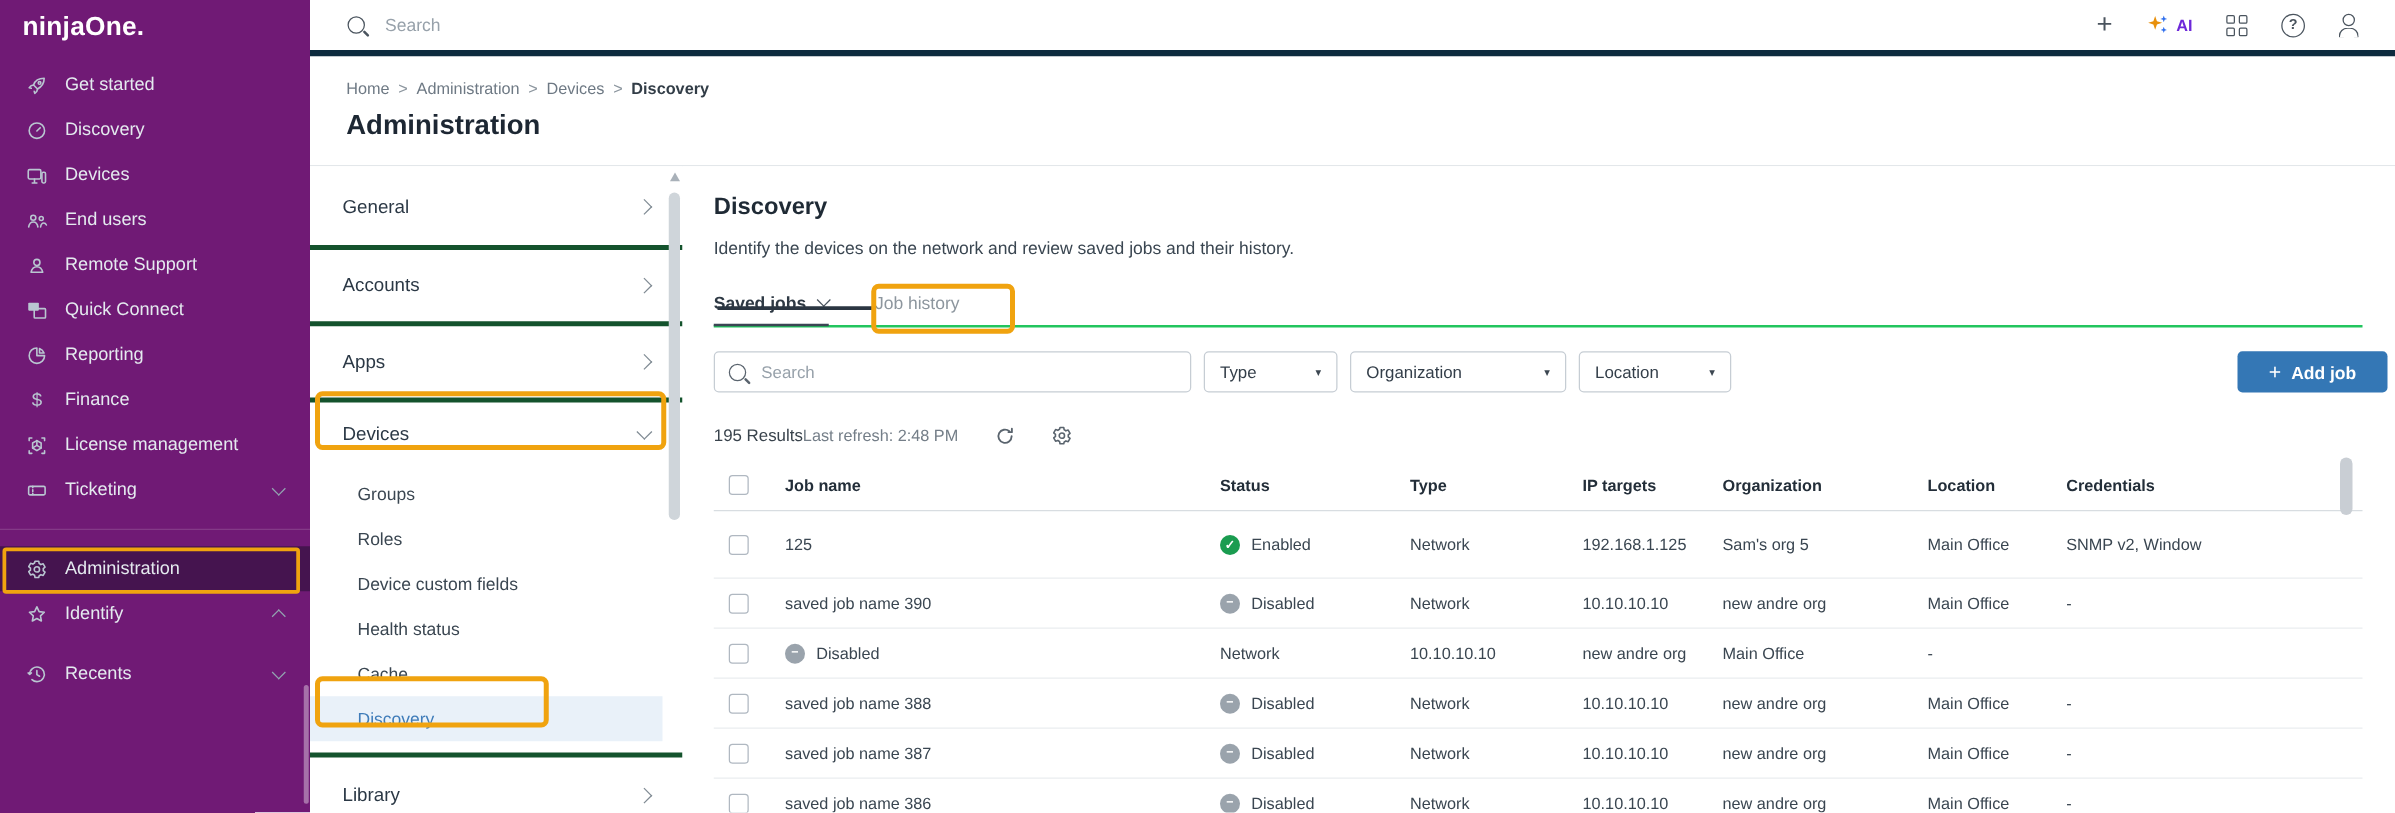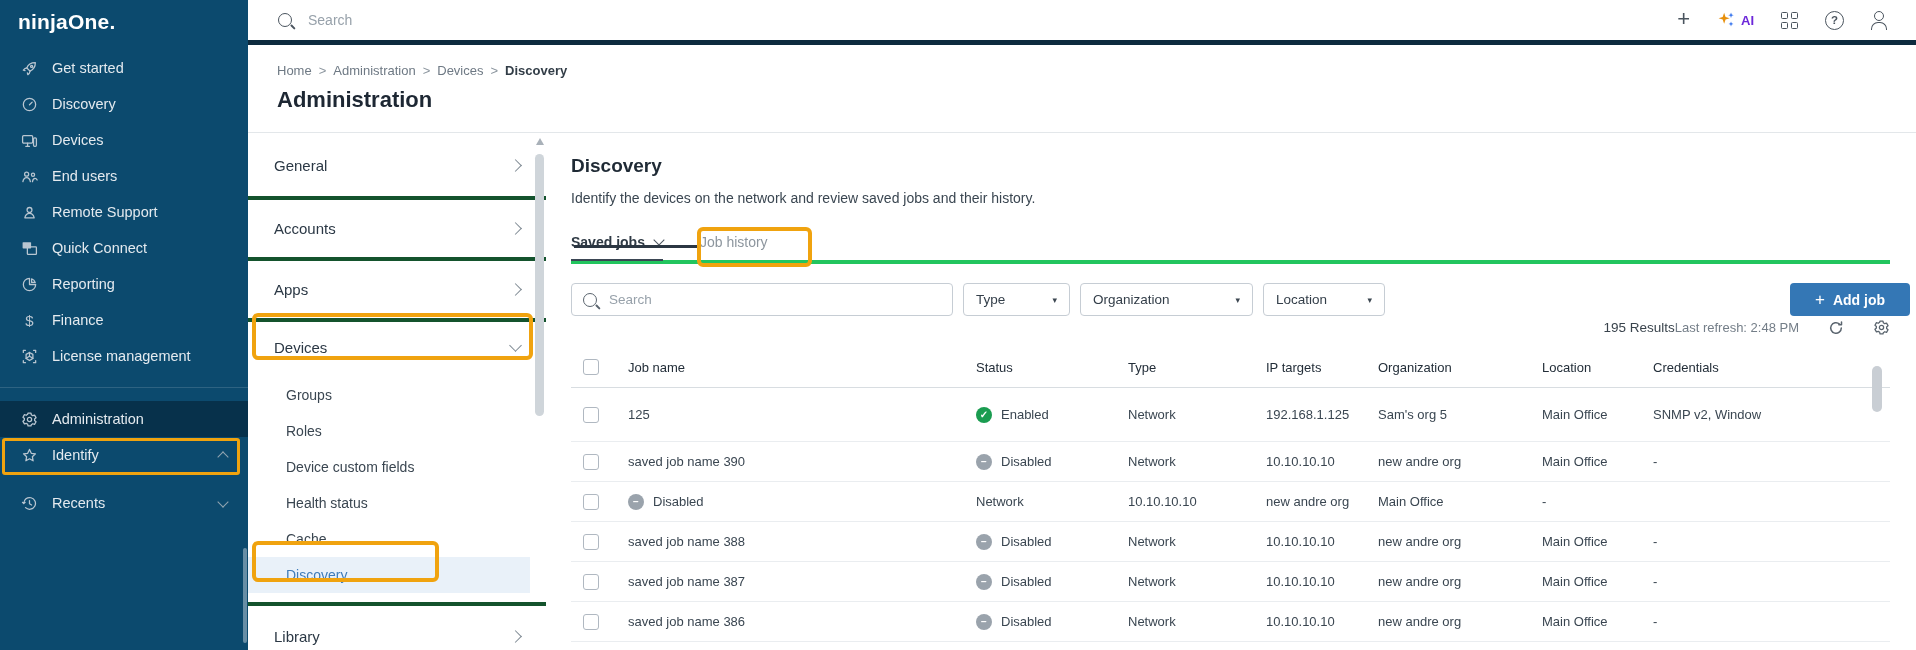--- a/index.html
+++ b/index.html
@@ -1,19 +1,19 @@
 <!DOCTYPE html>
 <html><head>
 <meta charset="utf-8">
 <style>
   html,body{margin:0;padding:0}
   body{width:1916px;height:650px;position:relative;overflow:hidden;background:#fff;
        font-family:"Liberation Sans",sans-serif;-webkit-font-smoothing:antialiased}
   
-  .sidebar{position:absolute;left:0;top:0;width:248px;height:650px;background:#0c4a6e;color:#dbe3ea;z-index:5}
+  .sidebar{position:absolute;left:0;top:0;width:248px;height:650px;background:#701a75;color:#dbe3ea;z-index:5}
   .logo{padding:10px 0 0 18px;font-size:21px;font-weight:700;color:#fff;letter-spacing:.2px}
   .nav{margin-top:16px}
   .side-item{height:36px;display:flex;align-items:center;padding:0 20px;position:relative;cursor:pointer}
   .side-item:last-child{margin-top:12px}
   .side-item .ic{width:19px;display:flex;justify-content:center;color:#b9c6d1}
   .side-item .txt-ic{font-size:15px;color:#b9c6d1;line-height:1}
   .side-item .lbl{margin-left:13px;font-size:14.5px;color:#e4eaef}
   .side-item.active{background:rgba(0,10,18,.38)}
   .sch{position:absolute;right:21px;width:7px;height:7px;border-right:1.6px solid #93a5b1;border-bottom:1.6px solid #93a5b1}
   .cv-down{transform:rotate(45deg);margin-top:-3px}
@@ -60,41 +60,41 @@
   .kid.sel{background:#E9F1F9;color:#3F7CB9;margin-right:16px}
   .cv{width:8px;height:8px;border-right:1.7px solid #7f8a93;border-bottom:1.7px solid #7f8a93;transform:rotate(-45deg);flex:none}
   .cv.down{transform:rotate(45deg);margin-top:-4px}
   .menu-scroll{position:absolute;left:534px;top:136px;width:11px;height:510px;z-index:6}
   .menu-arrow{width:0;height:0;border-left:4.5px solid transparent;border-right:4.5px solid transparent;border-bottom:7px solid #a9b1b9;margin:2px auto 9px}
   .menu-thumb{width:9px;height:262px;background:#cfd5da;border-radius:5px;margin:0 auto}
   
   .main{position:absolute;left:546px;top:133px;right:0;bottom:0;padding:0 26px 0 25px;box-sizing:border-box;background:#fff}
   .sec-head{margin-top:22px;font-size:19px;font-weight:700;color:#1f2a35}
   .sec-desc{margin-top:13px;font-size:14px;color:#3a4651}
-  .tabs{margin-top:18px;height:36px;border-bottom:4px solid #22c55e;display:flex;gap:37px}
+  .tabs{margin-top:18px;height:36px;border-bottom:2px solid #22c55e;display:flex;gap:37px}
   .tab{display:flex;align-items:center;gap:10px;font-size:14px;cursor:pointer}
   .tab.active{color:#2e3944;font-weight:600;border-bottom:2px solid #3b4654;margin-bottom:-1px}
   .tab.active .cv{width:7px;height:7px;border-color:#4a545e}
   .tab.inactive{color:#8d969e}
   .filters{margin-top:19px;display:flex;gap:10px;position:relative;height:33px}
   .search-box{width:382px;border:1px solid #c6cdd4;border-radius:4px;display:flex;align-items:center;padding:0 11px;gap:10px;color:#5a646e;box-sizing:border-box;background:#fff}
   .search-box input{border:none;outline:none;font-size:13.5px;flex:1;color:#333;background:transparent}
   .drop{border:1px solid #c6cdd4;border-radius:4px;display:flex;align-items:center;justify-content:space-between;padding:0 12px;font-size:13.5px;color:#333e49;box-sizing:border-box;cursor:pointer;background:#fff}
   .w-type{width:107px}.w-org{width:173px}.w-loc{width:122px}
   .caret{font-size:9px;color:#3c4751}
   .add-btn{position:absolute;right:-20px;top:0;height:33px;width:120px;background:var(--c-btn,#3477B5);color:#fff;border:none;border-radius:4px;font-size:14px;font-weight:700;display:flex;align-items:center;justify-content:center;gap:8px;cursor:pointer;font-family:inherit}
   .add-btn .p{font-size:17px;font-weight:400;line-height:1}
-  .results{margin-top:3px;display:flex;align-items:center;justify-content:flex-end}
+  .results{margin-top:26px;display:flex;align-items:center;justify-content:flex-start}
   .res-count{font-size:13.5px;color:#39434c}
   .res-right{display:flex;align-items:center;gap:29px;color:#5a646e}
   .res-right .lr{font-size:13px;color:#747e88}
   .res-right svg{cursor:pointer}
   .t-head,.t-row{display:grid;grid-template-columns:57px 348px 152px 138px 112px 164px 111px 1fr;align-items:center}
   .table{margin-top:11px}
-  .t-head{height:40px;border-bottom:1px solid #d8dde1;font-size:13px;font-weight:400;color:#232e39}
+  .t-head{height:40px;border-bottom:1px solid #d8dde1;font-size:13px;font-weight:700;color:#232e39}
   .t-row{height:39px;border-bottom:1px solid #eaedf0;font-size:13px;color:#3a4651}
   .t-row.tall{height:53px}
   .cb-cell{padding-left:12px}
   .cb{width:16px;height:16px;border:1.5px solid #b0b8c1;border-radius:3px;background:#fff;cursor:pointer;box-sizing:border-box}
   .status-cell{display:flex;align-items:center;gap:9px}
   .dot{width:16px;height:16px;border-radius:50%;display:flex;align-items:center;justify-content:center;color:#fff;font-size:10px;font-weight:700;flex:none}
   .dot.enabled{background:var(--c-en,#1A9C50)}
   .dot.disabled{background:var(--c-dis,#9AA3AC)}
   .cell-clip{overflow:hidden;white-space:nowrap}
   .t-scroll{position:absolute;left:1872px;top:366px;width:10px;height:46px;background:#c9ced4;border-radius:5px;z-index:6}
@@ -187,20 +187,30 @@
       </div>
       <div class="side-item">
         <span class="ic">
           <svg width="17" height="17" viewBox="0 0 16 16" fill="none" stroke="currentColor" stroke-width="1.2" stroke-linecap="round" stroke-linejoin="round">
             <path d="M8 4.2 11.2 6v3.8L8 11.8 4.8 9.8V6Z"></path>
             <path d="M8 4.2v3.6M8 7.8 11.2 9.7M8 7.8 4.8 9.7"></path>
             <path d="M2.2 4.2v-2h2M11.8 2.2h2v2M13.8 11.8v2h-2M4.2 13.8h-2v-2"></path>
           </svg>
         </span>
         <span class="lbl">License management</span>
+      </div>
+      <div class="side-item">
+        <span class="ic">
+          <svg width="17" height="17" viewBox="0 0 16 16" fill="none" stroke="currentColor" stroke-width="1.2" stroke-linecap="round" stroke-linejoin="round">
+            <rect x="1.8" y="4.8" width="12.4" height="6.4" rx="1"></rect>
+            <path d="M4.9 4.8v1M4.9 7.4v1.2M4.9 10v1"></path>
+          </svg>
+        </span>
+        <span class="lbl">Ticketing</span>
+        <span class="sch cv-down"></span>
       </div>
       <div class="side-div"></div>
       <div class="side-item active">
         <span class="ic">
           <svg width="17" height="17" viewBox="0 0 16 16" fill="none" stroke="currentColor" stroke-width="1.2" stroke-linecap="round" stroke-linejoin="round">
             <path d="M6.6 1.9h2.8l.35 1.75a4.7 4.7 0 0 1 1.3.76l1.7-.57 1.4 2.42-1.35 1.18a4.8 4.8 0 0 1 0 1.52l1.35 1.18-1.4 2.42-1.7-.57a4.7 4.7 0 0 1-1.3.76L9.4 14.1H6.6l-.35-1.75a4.7 4.7 0 0 1-1.3-.76l-1.7.57-1.4-2.42 1.35-1.18a4.8 4.8 0 0 1 0-1.52L1.85 5.86l1.4-2.42 1.7.57a4.7 4.7 0 0 1 1.3-.76Z"></path>
             <circle cx="8" cy="8" r="2"></circle>
           </svg>
         </span>
         <span class="lbl">Administration</span>

